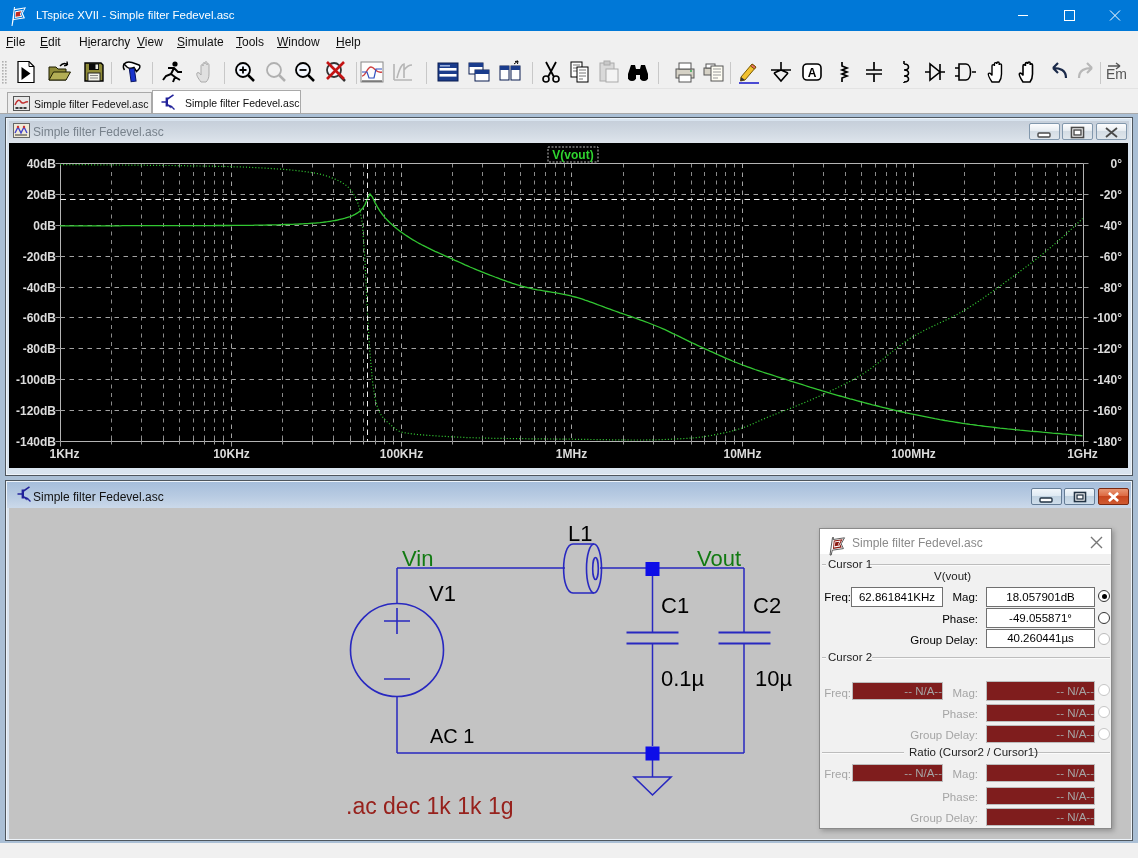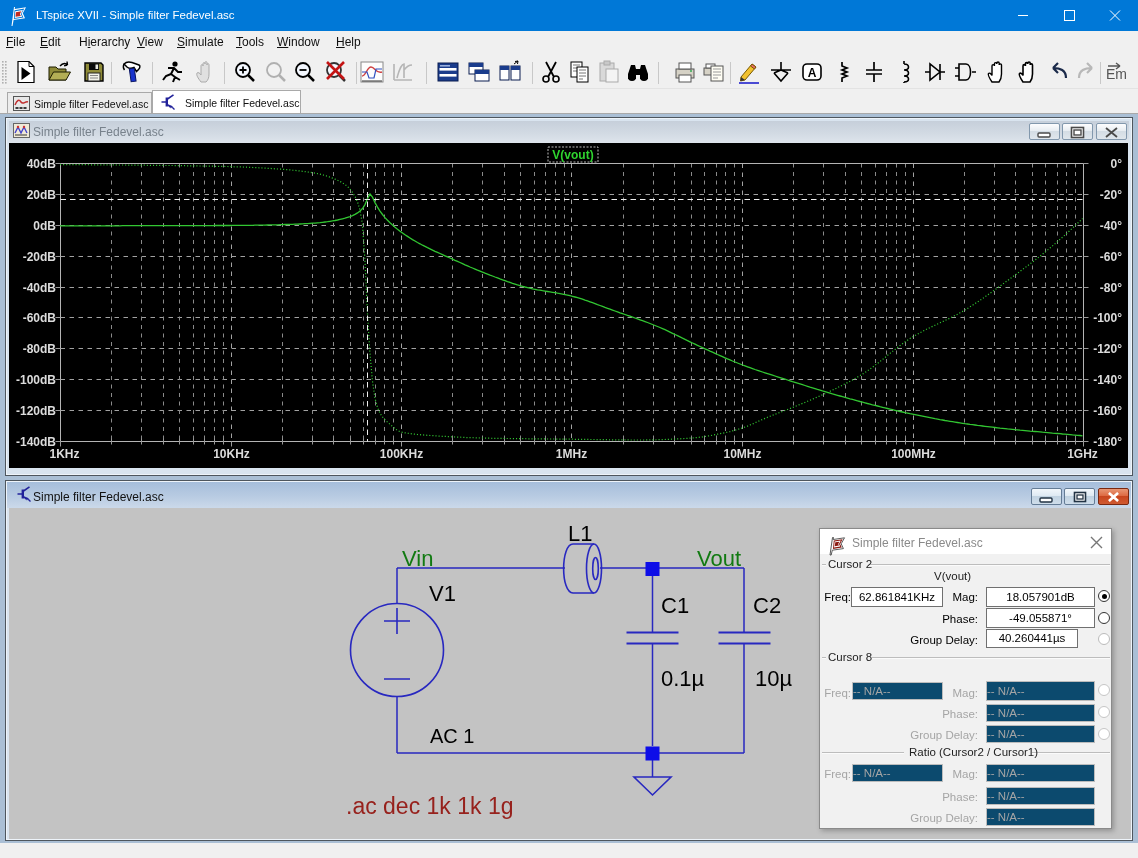--- a/index.html
+++ b/index.html
@@ -16,21 +16,21 @@
 #tabbar{position:absolute;left:0;top:89px;width:1138px;height:25px;background:#f0f0f0}
 .tab{position:absolute;font-size:10.5px;color:#111;white-space:nowrap}
 #mdi{position:absolute;left:0;top:114px;width:1138px;height:729px;background:#aabfd5}
 .cwin{position:absolute;border:1px solid #4e565e;background:#d9e4ef;box-shadow:inset 0 0 0 1px #eef4fa}
 .ctitle{position:absolute;left:3px;right:3px;top:3px;height:24px;font-size:12px}
 .cbtn{position:absolute;top:2px;width:31px;height:17px;border:1px solid #8298ad;border-radius:2px;background:linear-gradient(#fdfdfe,#e8edf2 45%,#d3dce4 46%,#dfe6ec)}
 .cbtnA{position:absolute;top:6px;width:31px;height:17px;border:1px solid #647c96;border-radius:2px;background:linear-gradient(#f2f7fb,#dfeaf3 45%,#c0d2e1 46%,#cfdeeb)}
 #statusbar{position:absolute;left:0;top:843px;width:1138px;height:15px;background:#f0f0f0;font-size:12px;color:#1a1a1a}
 .gb{position:absolute;height:1px;background:#bdbdbd;box-shadow:0 1px 0 #fbfbfb}
 .ebox{position:absolute;background:#fff;border:1px solid #707070;font-size:11.5px;color:#000;text-align:center}
-.nbox{position:absolute;background:#0c4a6e;border:1px solid #bcbcbc;font-size:11.5px;color:#a5a5a5;text-align:left}
+.nbox{position:absolute;background:#7f1d1d;border:1px solid #bcbcbc;font-size:11.5px;color:#a5a5a5;text-align:right}
 .dlab{position:absolute;font-size:11.5px;color:#000;text-align:right}
 .nlab{position:absolute;font-size:11.5px;color:#a5a5a5;text-align:right}
 .radio{position:absolute;width:12px;height:12px;border-radius:50%;background:#fff;border:1px solid #333}
 </style></head>
 <body>
 <div id="root">
 <div id="titlebar">
       <svg class="abs" style="left:8px;top:5px" width="22" height="22" viewBox="0 0 22 22">
         <path d="M3.5 21 L6 2 L7 2 L6.7 4 L18 2.2 L14.8 8.3 L17 13.2 L5.6 14.9 L4.5 21 Z" fill="#fff"></path>
         <path d="M6.5 5.2 L16.3 3.6 L13.6 8.7 L15.5 12.6 L5.9 14 Z" fill="#0078d7"></path>
@@ -391,38 +391,38 @@
                 <path d="M6.6 5.5 L12.8 4.6 L11 7.9 L12.2 10.5 L6 11.5 Z" fill="#fff"></path>
                 <path d="M7.3 6.3 L11.4 5.7 L10.2 7.9 L11 9.6 L6.7 10.3 Z" fill="#8c1a12"></path>
               </svg>
               <span class="abs" style="left:32px;top:7px;font-size:12px;color:#8a8a8a">Simple filter Fedevel.asc</span>
               <svg class="abs" style="right:8px;top:7px" width="13" height="13">
                 <path d="M1 1 L12 12 M12 1 L1 12" stroke="#777" stroke-width="1.4"></path>
               </svg>
             </div>
             <div class="gb" style="left:2px;top:35px;width:4px"></div>
             <div class="gb" style="left:49px;top:35px;width:241px"></div>
-            <span class="abs" style="left:8px;top:29px;font-size:11.5px;color:#222">Cursor 2</span>
+            <span class="abs" style="left:8px;top:29px;font-size:11.5px;color:#222">Cursor 1</span>
             <span class="abs" style="left:114px;top:41px;font-size:11.5px;color:#222">V(vout)</span>
             <span class="dlab" style="left:1px;top:62px;width:30px">Freq:</span>
             <div class="ebox" style="left:31px;top:58px;width:92px;height:20px;line-height:18px">62.861841KHz</div>
             <span class="dlab" style="left:120px;top:62px;width:38px">Mag:</span>
             <div class="ebox" style="left:166px;top:58px;width:109px;height:20px;line-height:18px">18.057901dB</div>
             <div class="radio" style="left:278px;top:61px">
               <div class="abs" style="left:3px;top:3px;width:5px;height:5px;border-radius:50%;background:#000"></div>
             </div>
             <span class="dlab" style="left:100px;top:84px;width:58px">Phase:</span>
             <div class="ebox" style="left:166px;top:79px;width:109px;height:20px;line-height:18px">-49.055871°</div>
             <div class="radio" style="left:278px;top:83px"></div>
             <span class="dlab" style="left:78px;top:105px;width:80px">Group Delay:</span>
-            <div class="ebox" style="left:166px;top:100px;width:92px;height:19px;line-height:17px">40.260441µs</div>
+            <div class="ebox" style="left:166px;top:100px;width:109px;height:19px;line-height:17px">40.260441µs</div>
             <div class="radio" style="left:278px;top:104px;border-color:#bbb"></div>
             <div class="gb" style="left:2px;top:128px;width:4px"></div>
             <div class="gb" style="left:52px;top:128px;width:238px"></div>
-            <span class="abs" style="left:8px;top:122px;font-size:11.5px;color:#222">Cursor 8</span>
+            <span class="abs" style="left:8px;top:122px;font-size:11.5px;color:#222">Cursor 2</span>
             <span class="nlab" style="left:1px;top:158px;width:30px">Freq:</span>
             <div class="nbox" style="left:32px;top:153px;width:91px;height:18px;line-height:16px">-- N/A--</div>
             <span class="nlab" style="left:120px;top:158px;width:38px">Mag:</span>
             <div class="nbox" style="left:166px;top:152px;width:109px;height:20px;line-height:18px">-- N/A--</div>
             <div class="radio" style="left:278px;top:155px;border-color:#c6c6c6"></div>
             <span class="nlab" style="left:100px;top:179px;width:58px">Phase:</span>
             <div class="nbox" style="left:166px;top:175px;width:109px;height:18px;line-height:16px">-- N/A--</div>
             <div class="radio" style="left:278px;top:177px;border-color:#c6c6c6"></div>
             <span class="nlab" style="left:78px;top:200px;width:80px">Group Delay:</span>
             <div class="nbox" style="left:166px;top:196px;width:109px;height:18px;line-height:16px">-- N/A--</div>

